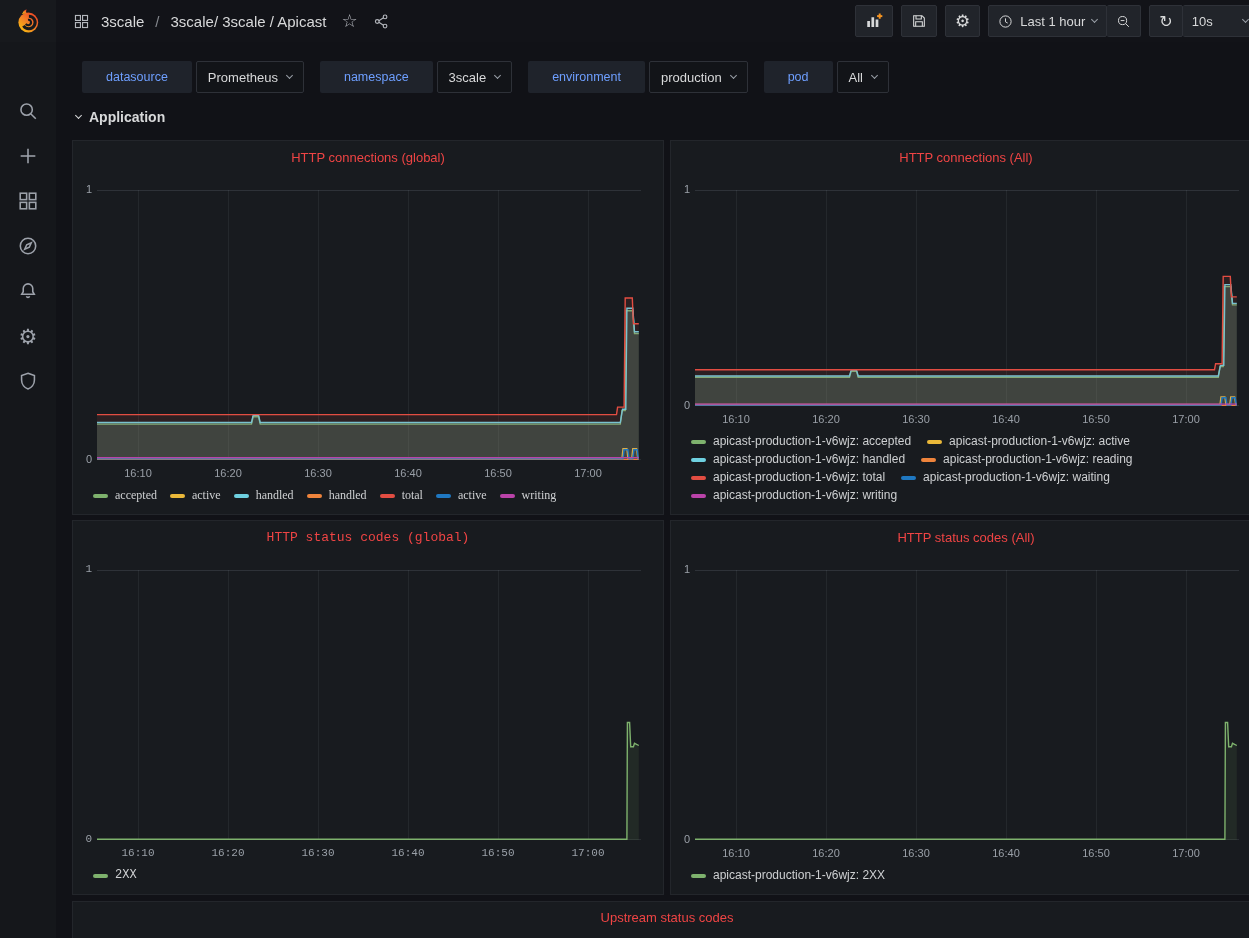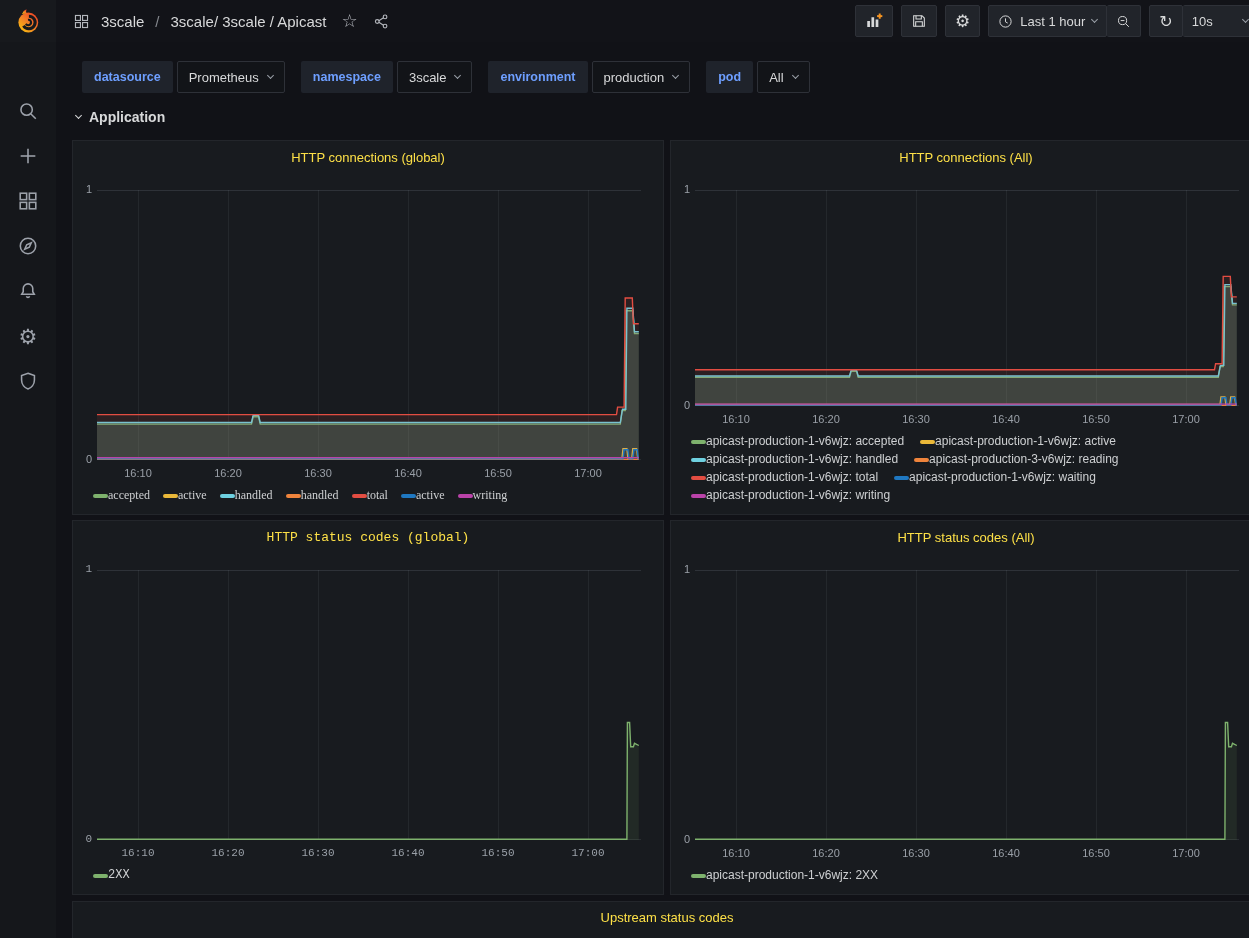--- a/index.html
+++ b/index.html
@@ -34,47 +34,47 @@
     cursor:pointer; white-space:nowrap; }
   .tgroup { display:flex; }
   .tgroup .tbtn + .tbtn { border-left:none;gap:30px; }
   .tbtn svg { stroke:#d8d9da; fill:none; stroke-width:1.6; }
   .chev { display:inline-block; width:5px; height:5px; border-right:1.5px solid currentColor;
     border-bottom:1.5px solid currentColor; transform:rotate(45deg); margin-top:-3px; color:#9aa0a8; }
 
   
   .filters { position:absolute; left:82px; top:61px; display:flex; gap:16px; z-index:5; }
   .filter-group { display:flex; gap:4px; }
-  .filter-label { height:32px; display:flex; align-items:center; padding:0 12px;
-    background:#1f232b; border-radius:2px; color:#6E9FFF; font-size:12.5px; cursor:pointer;font-weight:bold; }
+  .filter-label { height:32px; display:flex; align-items:center; padding:0 24px;
+    background:#1f232b; border-radius:2px; color:#6E9FFF; font-size:12.5px; cursor:pointer; }
   .filter-value { height:32px; display:flex; align-items:center; gap:9px; padding:0 11px;
     background:#121418; border:1px solid #2e3138; border-radius:2px; color:#d8d9da;
     font-size:13px; cursor:pointer; }
 
   
   .section-row { position:absolute; left:76px; top:109px; display:flex; align-items:center;
     gap:8px; cursor:pointer; z-index:5; }
   .section-title { font-size:14px; font-weight:700; color:#d8d9da; }
 
   
   .dash { position:absolute; left:56px; top:0; width:1210px; height:938px; }
   .panel { position:absolute; background:#181b1f; border:1px solid #23262b; }
   .panel-title { position:absolute; top:9px; left:0; width:100%; text-align:center;
-    font-size:13px; font-weight:500; color:#fde047; cursor:pointer; }
+    font-size:13px; font-weight:500; color:#ef4444; cursor:pointer; }
   .plot { position:absolute; left:24px; top:49px; }
   .plot svg { display:block; }
   .ylab { position:absolute; width:17px; text-align:right; font-size:11px; color:#9aa0a8; }
   .xlabs { position:absolute; left:24px; height:14px; }
   .xlab { position:absolute; width:44px; margin-left:-22px; text-align:center;
     font-size:11px; color:#9aa0a8; }
   .legend { position:absolute; left:20px; display:flex; align-items:flex-start;
     column-gap:16px; row-gap:3px; font-size:12px; color:#ced0d2; }
   .legend.nowrap { flex-wrap:nowrap; white-space:nowrap; column-gap:13px; }
   .legend.wrap { flex-wrap:wrap; width:562px; }
-  .legend-item { display:flex; align-items:center; cursor:pointer; line-height:15px; }
+  .legend-item { display:flex; align-items:center; gap:7px; cursor:pointer; line-height:15px; }
   .legend-marker { width:15px; height:4px; border-radius:2px; flex:0 0 auto; }
 
   .row-panel { position:absolute; background:#181b1f; border:1px solid #23262b; }
   .row-panel .panel-title { top:8px; }
 </style>
 </head>
 <body>
 
 <div class="sidebar">
   <div class="logo-box">
@@ -362,21 +362,21 @@
         <div class="legend-item">
           <span class="legend-marker" style="background: rgb(234, 184, 57);"></span>
           <span>apicast-production-1-v6wjz: active</span>
         </div>
         <div class="legend-item">
           <span class="legend-marker" style="background: rgb(110, 208, 224);"></span>
           <span>apicast-production-1-v6wjz: handled</span>
         </div>
         <div class="legend-item">
           <span class="legend-marker" style="background: rgb(239, 132, 60);"></span>
-          <span>apicast-production-3-v6wjz: reading</span>
+          <span>apicast-production-1-v6wjz: reading</span>
         </div>
         <div class="legend-item">
           <span class="legend-marker" style="background: rgb(226, 77, 66);"></span>
           <span>apicast-production-1-v6wjz: total</span>
         </div>
         <div class="legend-item">
           <span class="legend-marker" style="background: rgb(31, 120, 193);"></span>
           <span>apicast-production-1-v6wjz: waiting</span>
         </div>
         <div class="legend-item">

